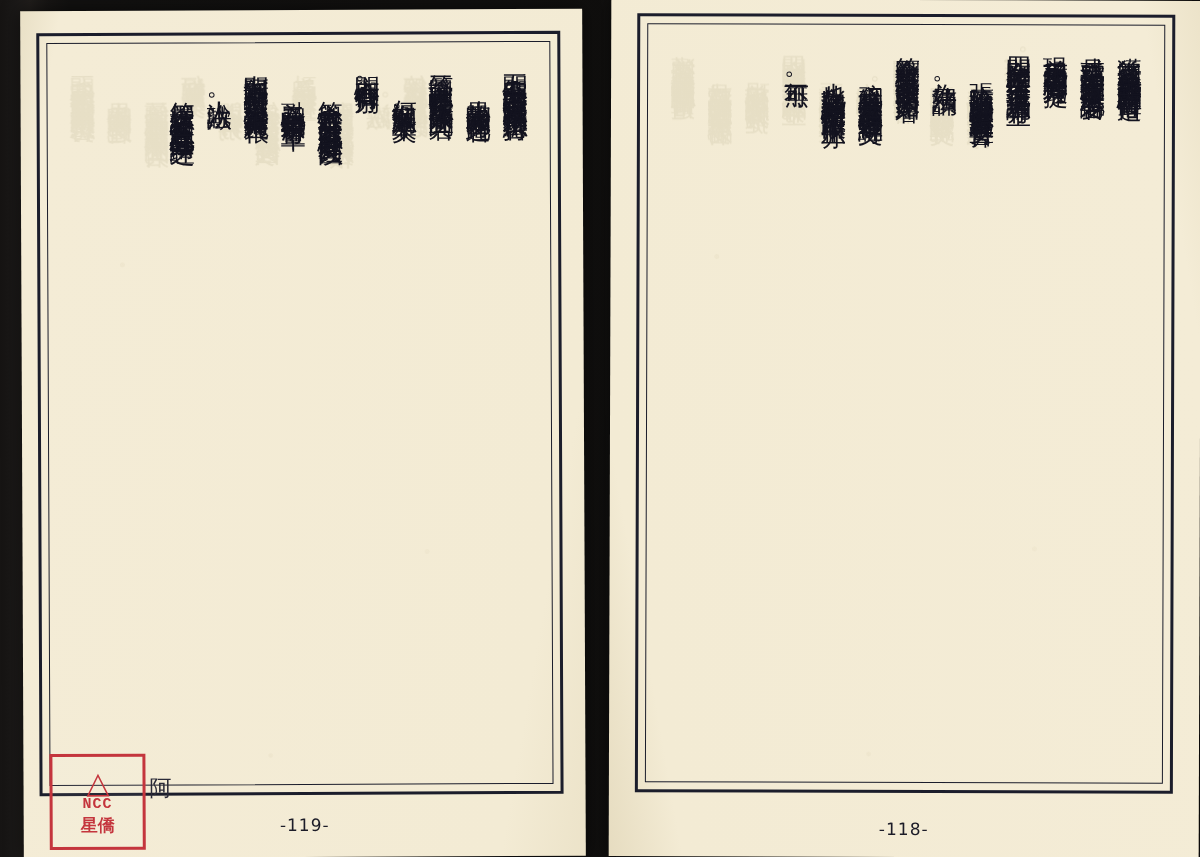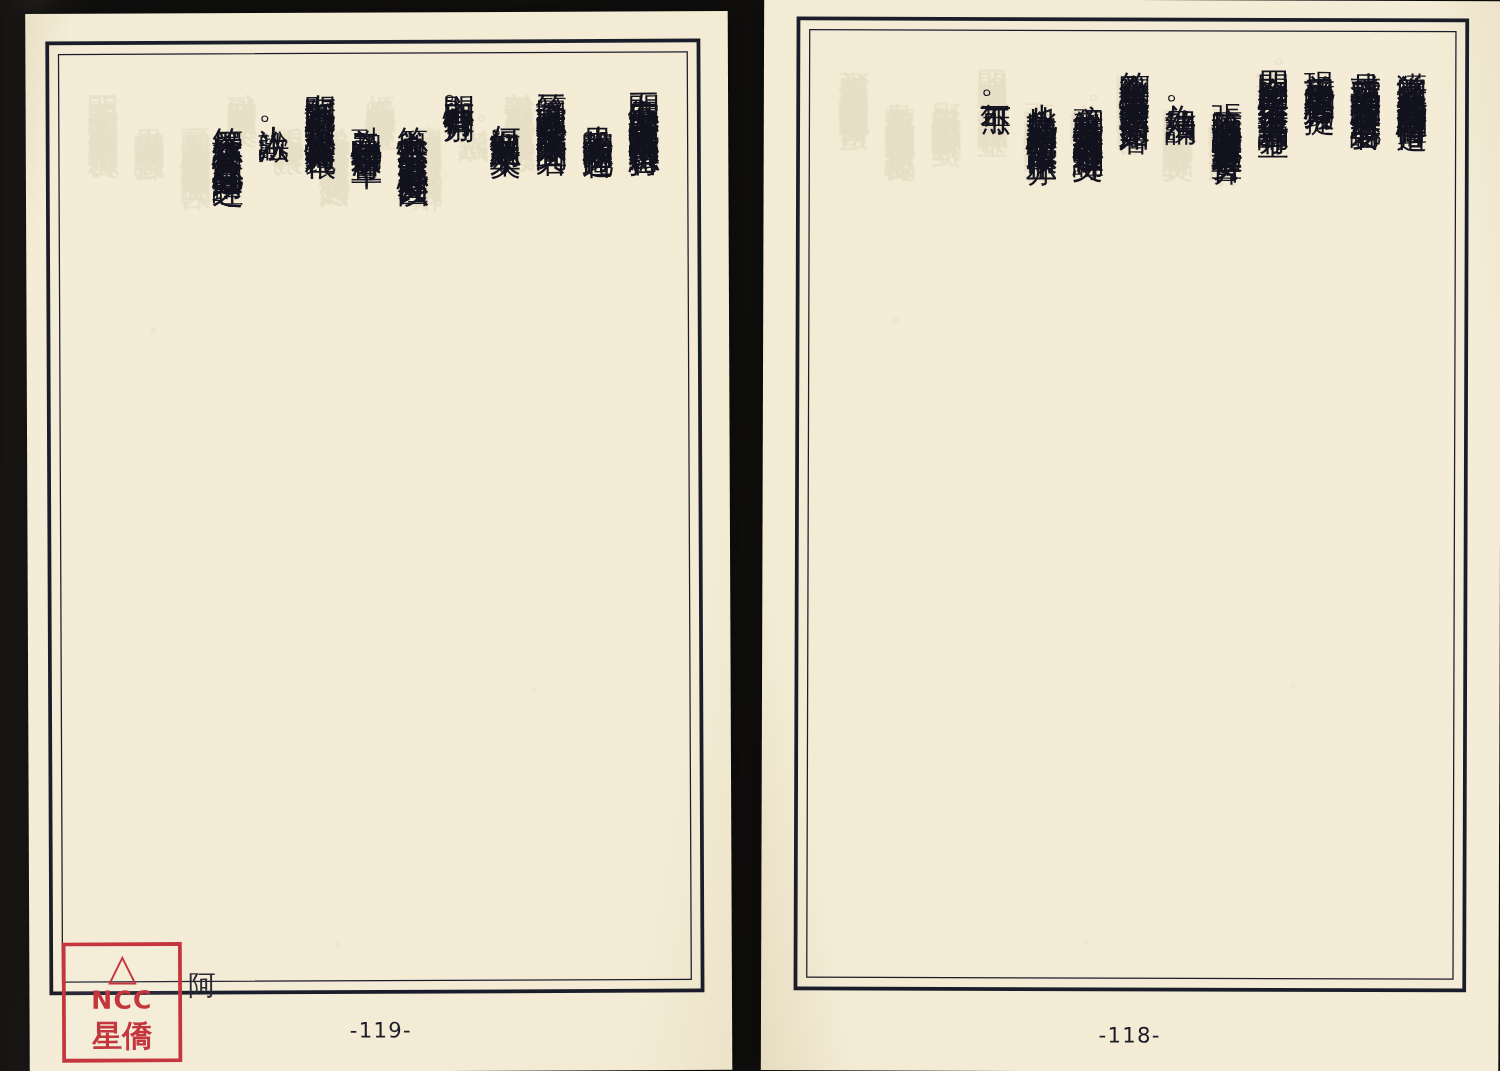--- a/index.html
+++ b/index.html
@@ -165,27 +165,28 @@
     color: #c4353d;
     font-family: "DejaVu Sans", "Liberation Sans", sans-serif;
   }
   #wm-mark {
     font-size: 30px;
     line-height: 1;
     font-weight: bold;
     letter-spacing: -1px;
   }
   #wm-text {
-    font-size: 20px;
+    font-size: 15px;
     font-weight: bold;
     letter-spacing: 1px;
     margin-top: -2px;
+    font-family: Liberation Mono, monospace;
   }
   #wm-cjk {
-    font-size: 24px;
+    font-size: 17px;
     font-weight: bold;
     margin-top: 1px;
     font-family: "DejaVu Serif", serif;
   }
 
   
   #stray-glyph {
     position: absolute;
     left: 122px;
     bottom: 96px;

